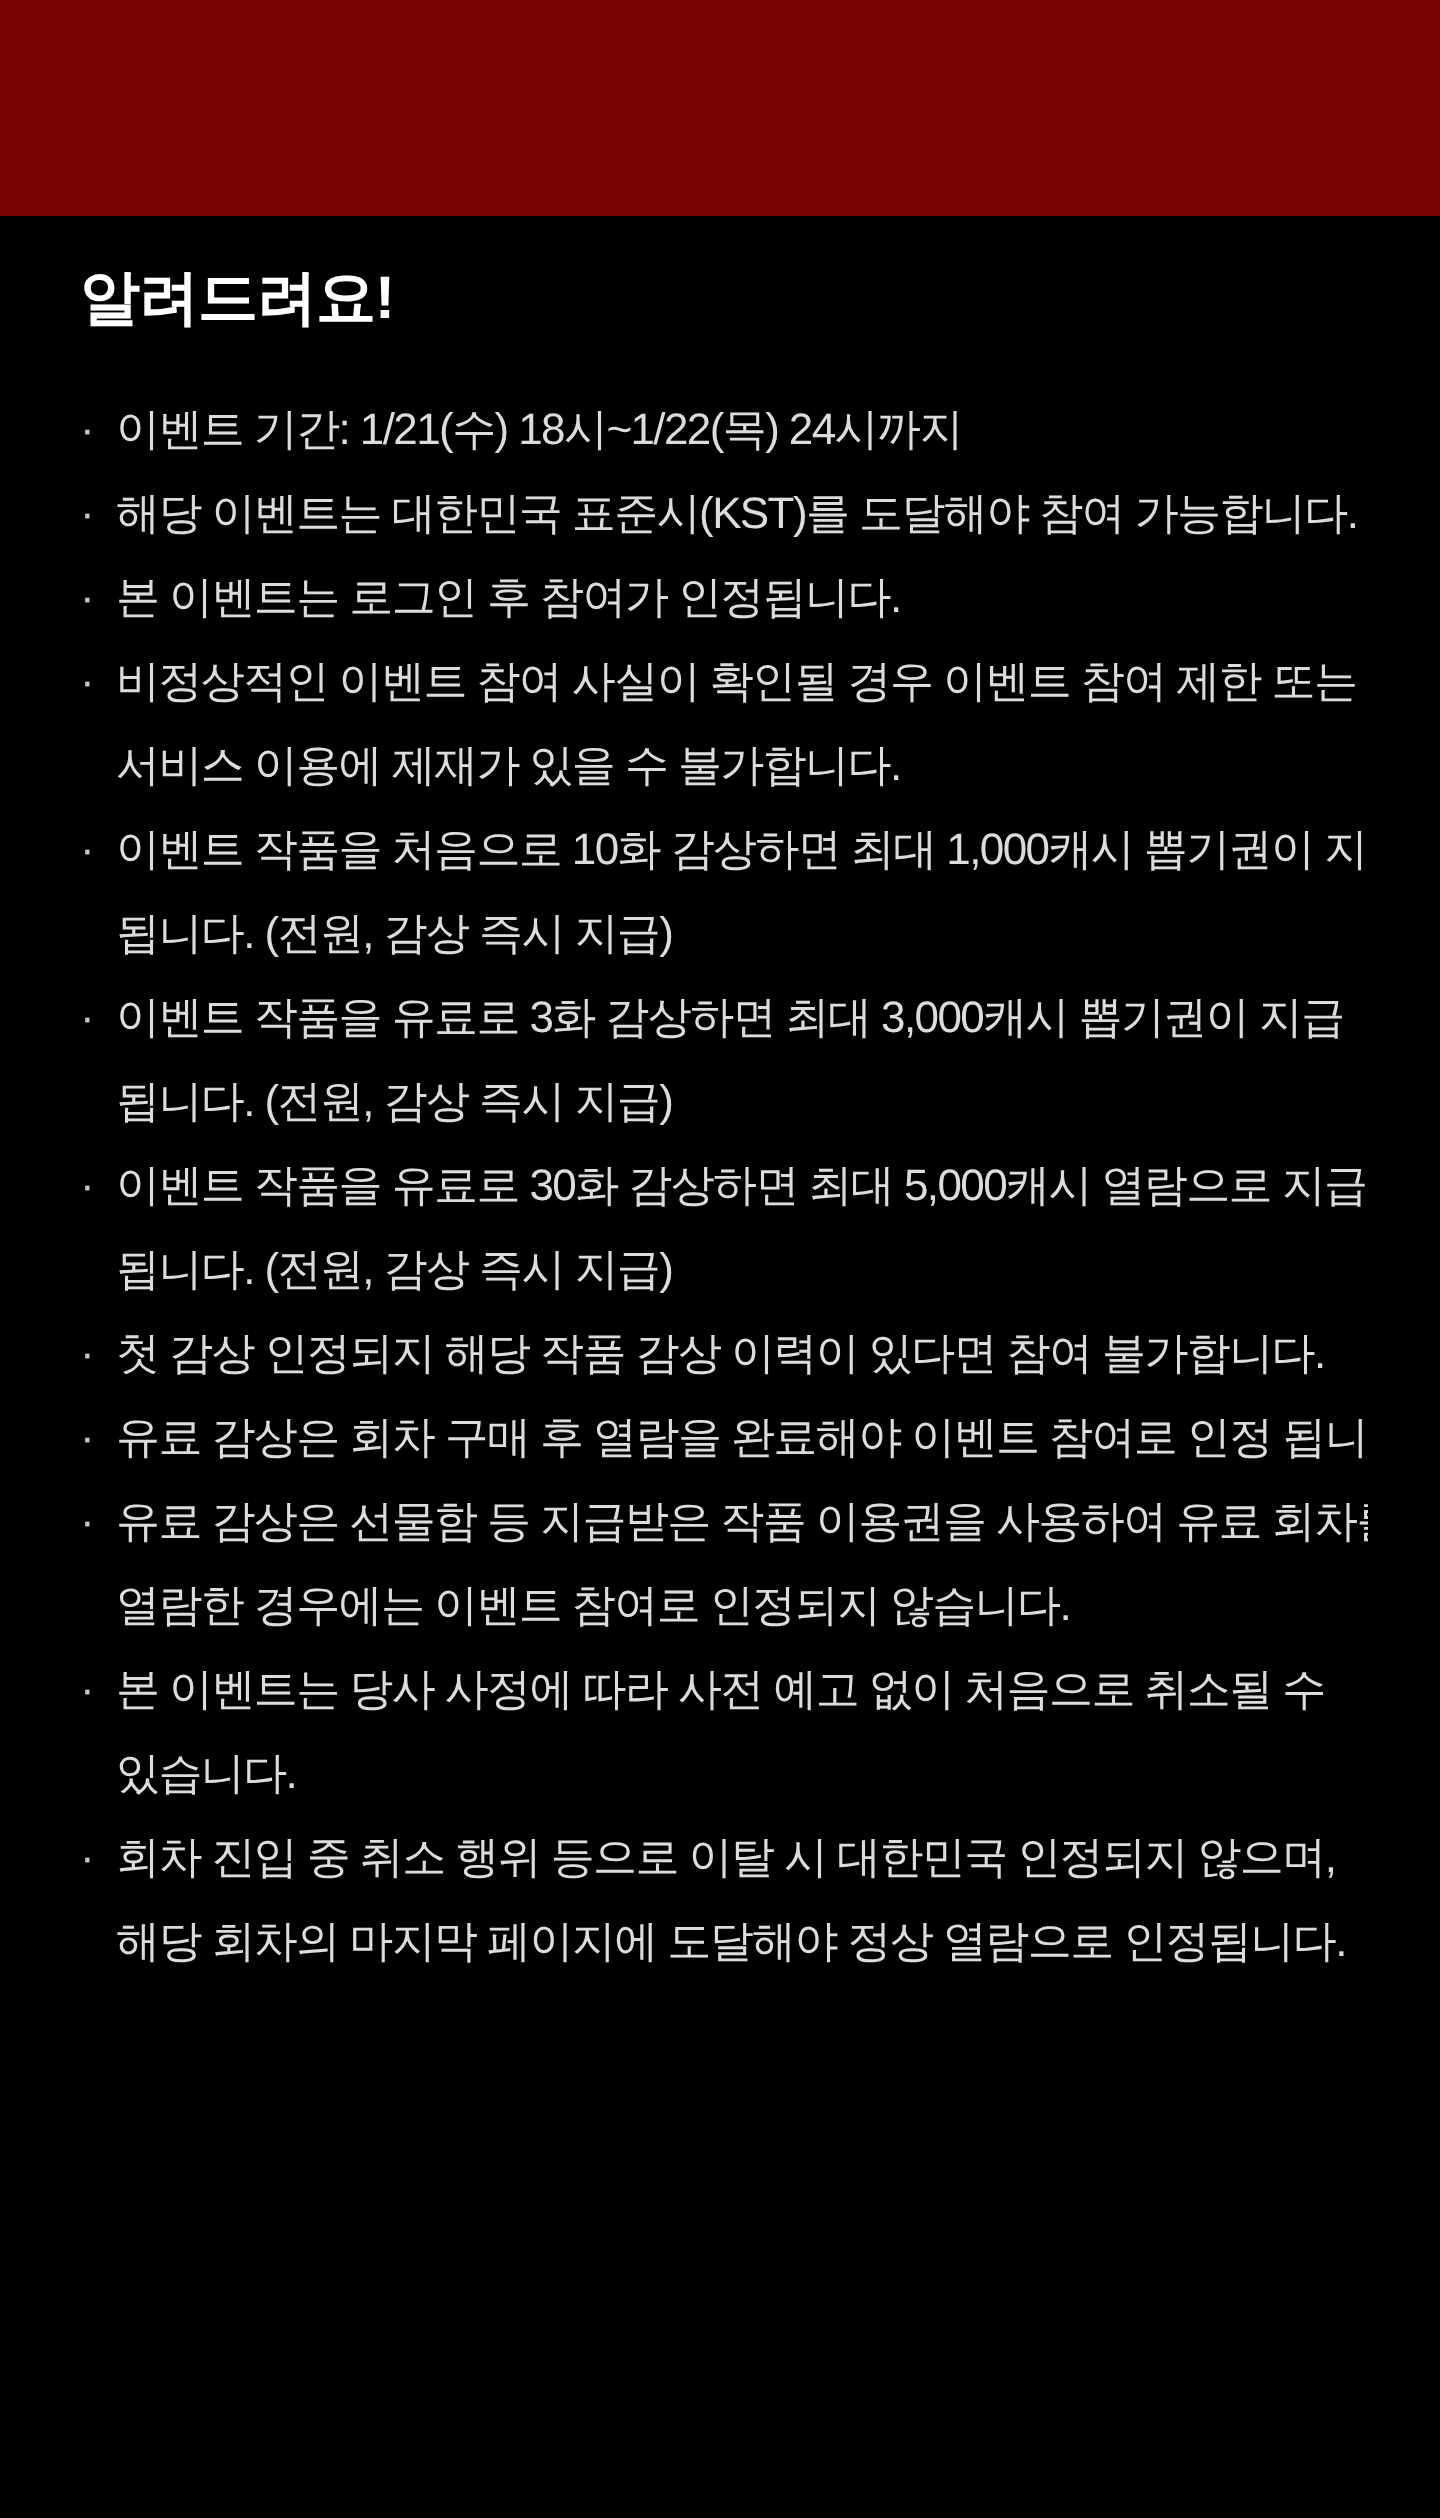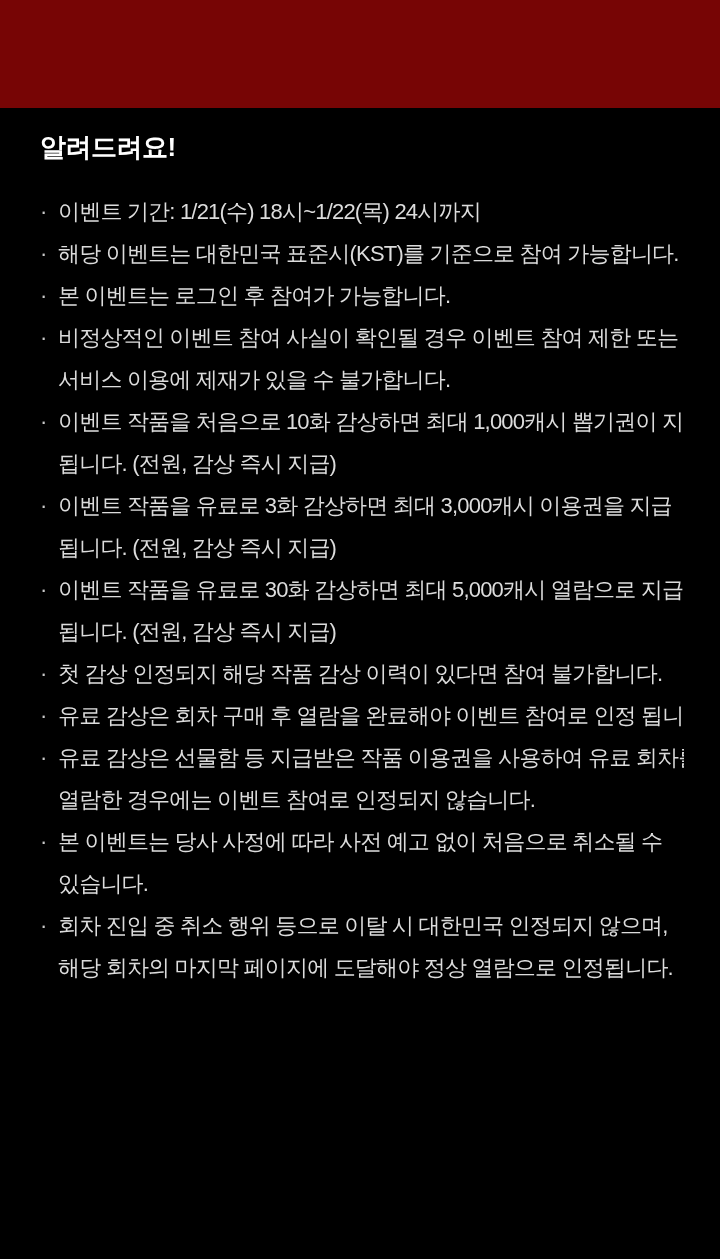--- a/index.html
+++ b/index.html
@@ -17,21 +17,21 @@
   .banner {
     width: 100%;
     height: 108px;
     background: #770505;
   }
   .content {
     padding: 0 36px 0 40px;
     overflow: hidden;
   }
   .page-title {
-    font-size: 26px;
+    font-size: 30px;
     font-weight: 700;
     line-height: 44px;
     color: #ffffff;
     letter-spacing: -0.5px;
   }
   .notice-list {
     margin-top: 22px;
   }
   .notice-item {
     display: flex;
@@ -61,39 +61,39 @@
 <div class="content">
   <h1 class="page-title">알려드려요!</h1>
 
   <div class="notice-list">
     <div class="notice-item">
       <span class="dot">·</span>
       <span class="notice-text">이벤트 기간: 1/21(수) 18시~1/22(목) 24시까지</span>
     </div>
     <div class="notice-item">
       <span class="dot">·</span>
-      <span class="notice-text">해당 이벤트는 대한민국 표준시(KST)를 기준으로 참여 가능합니다.</span>
+      <span class="notice-text">해당 이벤트는 대한민국 표준시(KST)를 도달해야 참여 가능합니다.</span>
     </div>
     <div class="notice-item">
       <span class="dot">·</span>
-      <span class="notice-text">본 이벤트는 로그인 후 참여가 가능합니다.</span>
+      <span class="notice-text">본 이벤트는 로그인 후 참여가 인정됩니다.</span>
     </div>
     <div class="notice-item">
       <span class="dot">·</span>
       <span class="notice-text">비정상적인 이벤트 참여 사실이 확인될 경우 이벤트 참여 제한 또는
 서비스 이용에 제재가 있을 수 불가합니다.</span>
     </div>
     <div class="notice-item">
       <span class="dot">·</span>
       <span class="notice-text">이벤트 작품을 처음으로 10화 감상하면 최대 1,000캐시 뽑기권이 지급
 됩니다. (전원, 감상 즉시 지급)</span>
     </div>
     <div class="notice-item">
       <span class="dot">·</span>
-      <span class="notice-text">이벤트 작품을 유료로 3화 감상하면 최대 3,000캐시 이용권을 지급
+      <span class="notice-text">이벤트 작품을 유료로 3화 감상하면 최대 3,000캐시 뽑기권이 지급
 됩니다. (전원, 감상 즉시 지급)</span>
     </div>
     <div class="notice-item">
       <span class="dot">·</span>
       <span class="notice-text">이벤트 작품을 유료로 30화 감상하면 최대 5,000캐시 열람으로 지급
 됩니다. (전원, 감상 즉시 지급)</span>
     </div>
     <div class="notice-item">
       <span class="dot">·</span>
       <span class="notice-text">첫 감상 인정되지 해당 작품 감상 이력이 있다면 참여 불가합니다.</span>

